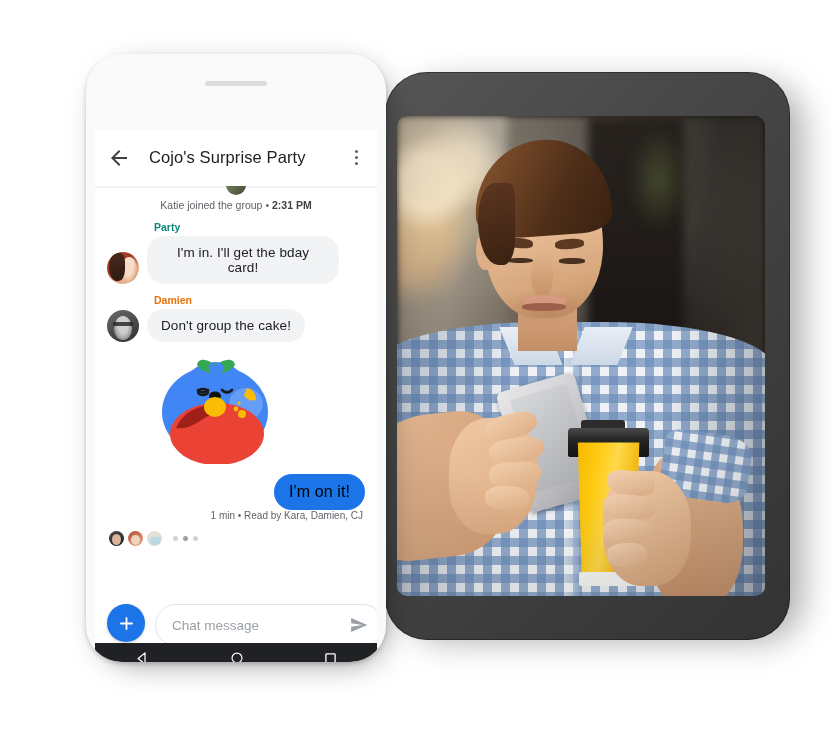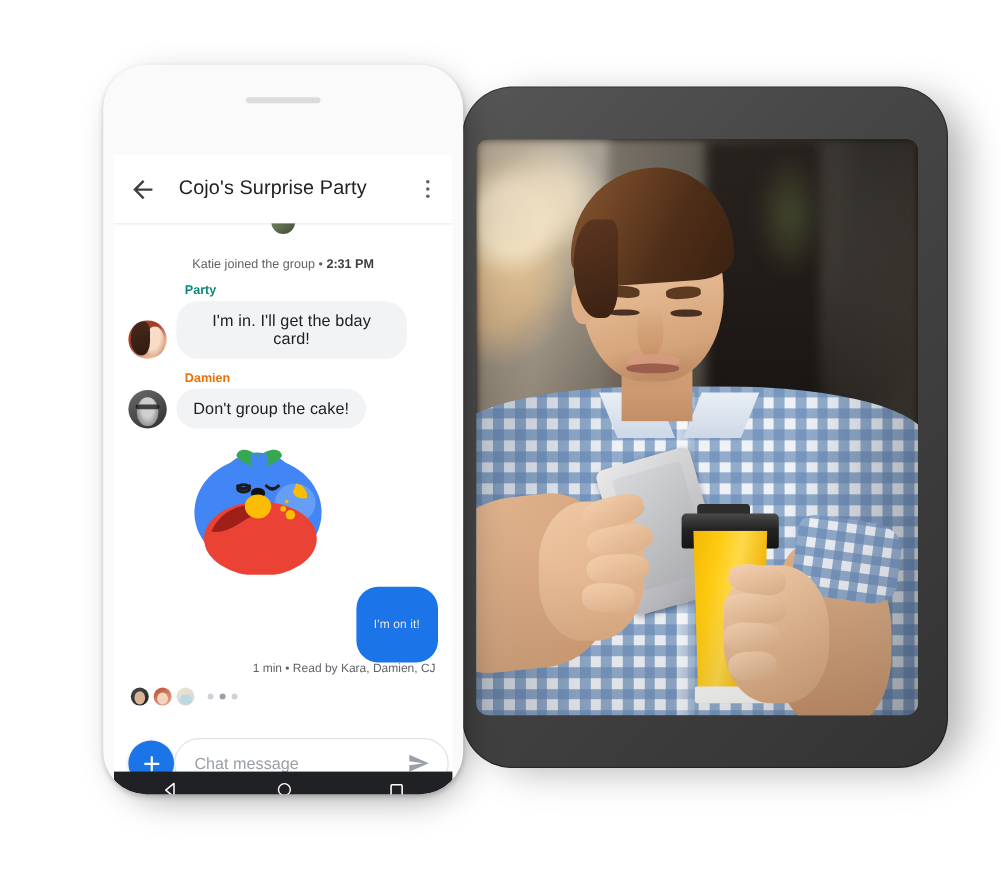--- a/index.html
+++ b/index.html
@@ -302,21 +302,21 @@
   .thread {
     position: relative;
     height: 418px;
     background: #fff;
     overflow: hidden;
     padding: 0 12px;
   }
   .sysline {
     text-align: center;
     font-size: 10.5px; color: #5f6368;
-    padding-top: 28px;
+    padding-top: 13px;
   }
   .sysline b { font-weight: 700; color:#3c4043; }
   .sys-avatar {
     position: absolute; left: 50%; top: -11px; transform: translateX(-50%);
     width: 20px; height: 20px; border-radius: 50%;
     background: linear-gradient(145deg,#8d9b7a,#5e6b4d 60%,#3f4733);
   }
   .sys-wrap { position: relative; }
 
   .sender {
@@ -361,22 +361,22 @@
     max-width: 192px;
     letter-spacing: .1px;
     text-align: center;
   }
 
   .sticker-wrap { margin: 10px 0 0 47px; }
   .sticker { width: 122px; height: 112px; display:block; }
 
   .sent-row { display: flex; justify-content: flex-end; margin-top: 10px; }
   .bubble-sent {
-    background: #1b74e8; color: #e5e5e5;
-    font-size: 10px; padding: 26px 15px;
+    background: #1b74e8; color: #000000;
+    font-size: 16px; padding: 9px 15px;
     border-radius: 18px; letter-spacing: .1px;
   }
   .receipt {
     text-align: right;
     font-size: 10px; color: #5f6368;
     margin-top: 0; padding-right: 2px;
   }
 
   .readers {
     display: flex; align-items: center; gap: 4px;
@@ -388,21 +388,21 @@
   .m2 { background: linear-gradient(150deg,#b84a30,#e8b393); }
   .m2::after{content:'';position:absolute;left:3px;top:4px;width:9px;height:10px;border-radius:50%;background:#f2d3bd;}
   .m3 { background: linear-gradient(150deg,#efe3cf,#cdd9dd); }
   .m3::after{content:'';position:absolute;left:3px;top:6px;width:10px;height:8px;border-radius:40%;background:#bcd9e2;}
   .dots { display:flex; gap:5px; margin-left: 7px; }
   .dots i { width: 5px; height: 5px; border-radius: 50%; background: #d0d3d6; display:block; }
   .dots i.on { background: #9aa0a6; }
 
   .composer {
     height: 64px; background: #fff;
-    display: flex; align-items: center; 
+    display: flex; gap: 10px;
     padding: 0 12px;
   }
   .fab {
     width: 38px; height: 38px; border-radius: 50%;
     background: #1b74e8; flex: 0 0 auto;
     display: flex; align-items: center; justify-content: center;
     box-shadow: 0 1px 3px rgba(0,0,0,.22);
   }
   .fab svg { display:block; }
   .input-pill {

